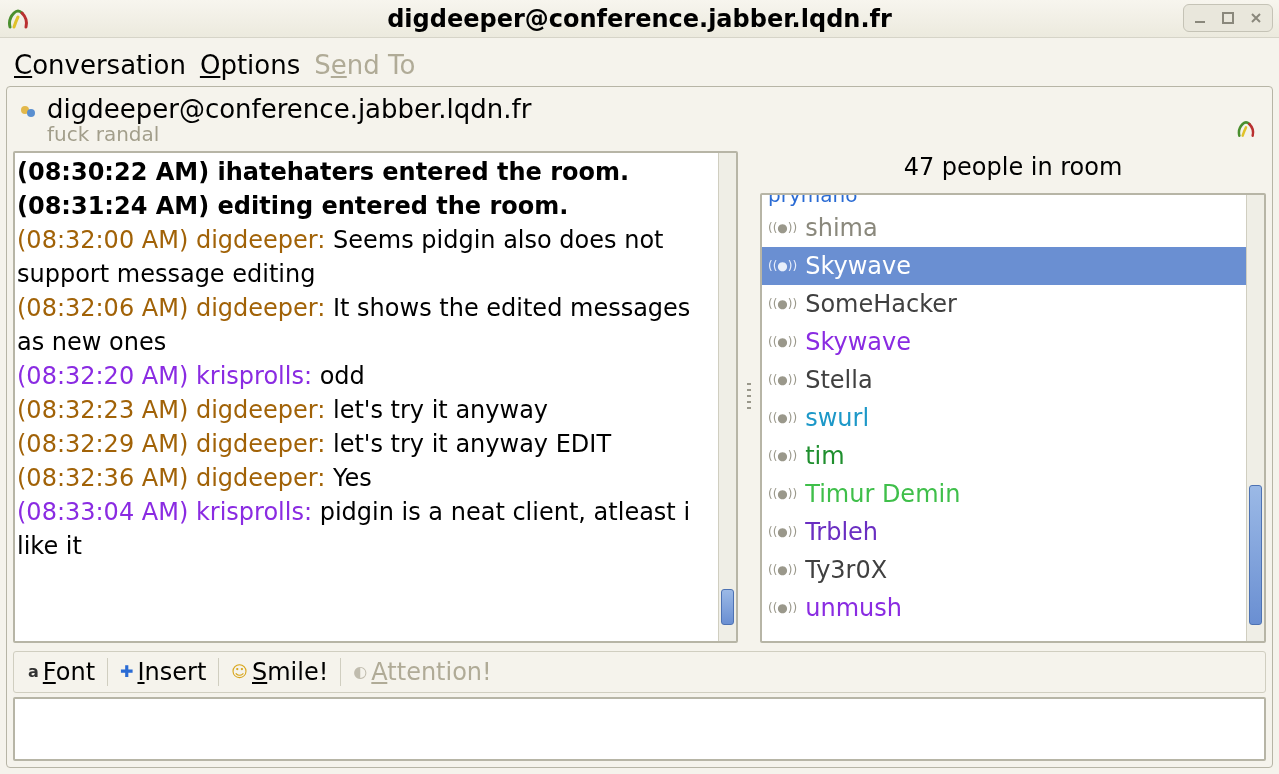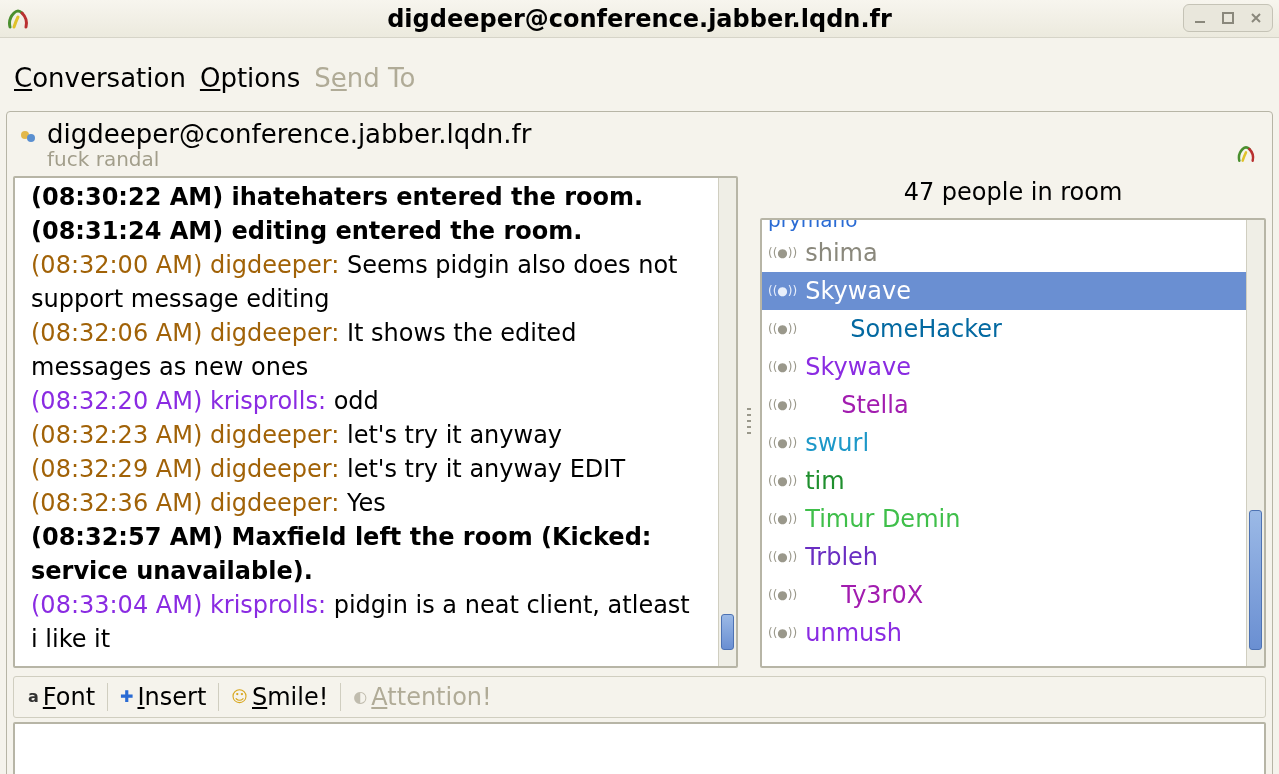--- a/index.html
+++ b/index.html
@@ -53,26 +53,25 @@
     cursor: default;
   }
 
   
   .pidgin-logo { display:inline-block; }
 
   
   .menubar {
     height: 42px;
     display: flex;
-    align-items: flex-start;
+    align-items: flex-end;
     padding: 0 14px;
     gap: 14px;
     background: #f5f3ec;
     font-size: 26px;
-    margin-top: 25px;
   }
   .menubar .item { color: #000; cursor: default; }
   .menubar .item.disabled { color: #b0ab97; }
   .ul { text-decoration: underline; }
 
   
   .client {
     border: 1px solid #b7b5a6;
     border-radius: 4px;
     margin: 6px;
@@ -111,21 +110,21 @@
     display: flex;
     border: 2px solid #b7b5a6;
     border-radius: 2px;
     background: #fff;
     position: relative;
     min-width: 0;
   }
   .conv {
     flex: 1;
     overflow: hidden;
-    padding: 2px 16px;
+    padding: 2px 2px;
     font-size: 24px;
     line-height: 34px;
   }
   .msg { }
   .msg.bold { font-weight: 700; }
   .ts { }
   .nick { }
   .c-red { color: #a16207; }
   .c-purple { color: #8a2be2; }
   .c-black { color: #000; }
@@ -208,23 +207,23 @@
     line-height: 0px;
   }
   .presence {
     font-size: 12px;
     color: #9a988b;
   }
   .row.selected .presence { color: #e8effb; }
   .nm-purple { color: #8a2be2; }
   .nm-gray   { color: #8a887c; }
   .nm-white  { color: #fff; }
-  .nm-magenta{ color: #0369a1; margin-left: 45px; }
+  .nm-magenta{ color: #404040; }
   .nm-green  { color: #1f8f2e; }
-  .nm-darkgreen { color: #a21caf; margin-left: 36px; }
+  .nm-darkgreen { color: #404040; }
   .nm-cyan   { color: #1d98c8; }
   .nm-lime   { color: #3fbf4a; }
   .nm-dpurple{ color: #6a2ec2; }
 
   
   .toolbar {
     display: flex;
     align-items: center;
     padding: 4px 6px;
     gap: 2px;
@@ -328,21 +327,20 @@
     <div class="conv-wrap">
       <div class="conv" id="conv">
           <div class="msg bold"><span class="ts c-black">(08:30:22 AM)</span> <span>ihatehaters entered the room.</span></div>
           <div class="msg bold"><span class="ts c-black">(08:31:24 AM)</span> <span>editing entered the room.</span></div>
           <div class="msg"><span class="ts c-red">(08:32:00 AM)</span> <span class="nick c-red">digdeeper:</span> <span>Seems pidgin also does not support message editing</span></div>
           <div class="msg"><span class="ts c-red">(08:32:06 AM)</span> <span class="nick c-red">digdeeper:</span> <span>It shows the edited messages as new ones</span></div>
           <div class="msg"><span class="ts c-purple">(08:32:20 AM)</span> <span class="nick c-purple">krisprolls:</span> <span>odd</span></div>
           <div class="msg"><span class="ts c-red">(08:32:23 AM)</span> <span class="nick c-red">digdeeper:</span> <span>let's try it anyway</span></div>
           <div class="msg"><span class="ts c-red">(08:32:29 AM)</span> <span class="nick c-red">digdeeper:</span> <span>let's try it anyway EDIT</span></div>
           <div class="msg"><span class="ts c-red">(08:32:36 AM)</span> <span class="nick c-red">digdeeper:</span> <span>Yes</span></div>
-          <div class="msg bold"><span class="ts c-black">(08:32:57 AM)</span> <span>Maxfield left the room (Kicked: service unavailable).</span></div>
           <div class="msg"><span class="ts c-purple">(08:33:04 AM)</span> <span class="nick c-purple">krisprolls:</span> <span>pidgin is a neat client, atleast i like it</span></div>
         </div>
       <div class="scrollbar">
         <div class="arrow" style="top:0"></div>
         <div class="thumb" style="bottom:16px; height:36px;"></div>
         <div class="arrow" style="bottom:0"></div>
       </div>
     </div>
 
     <div class="divider">

